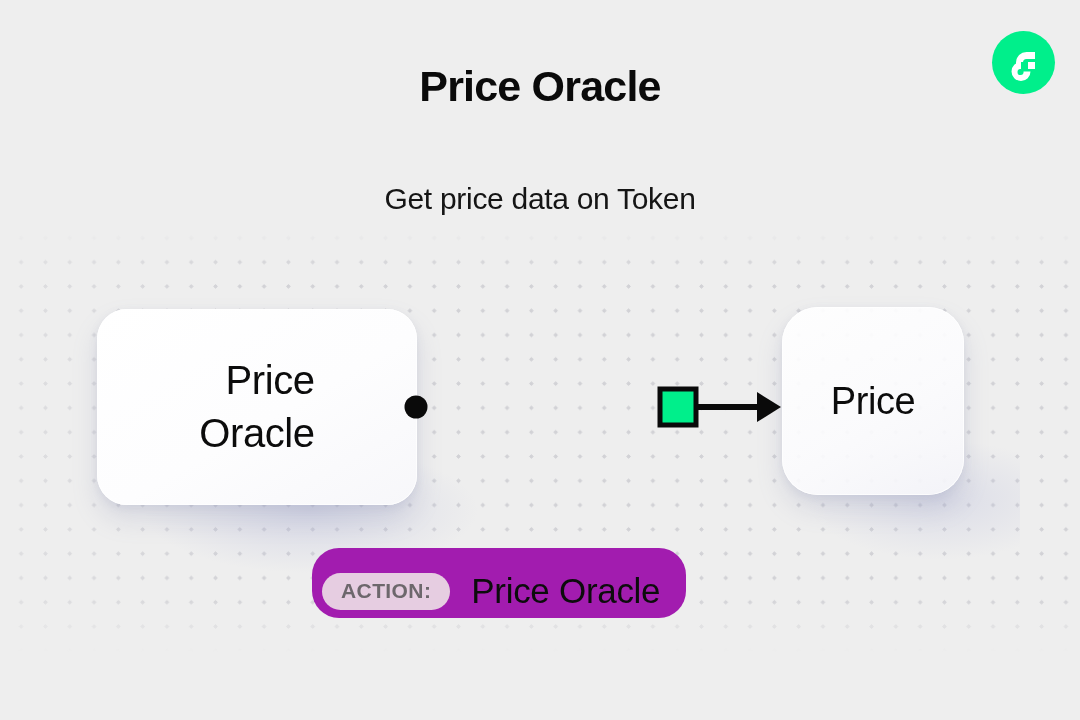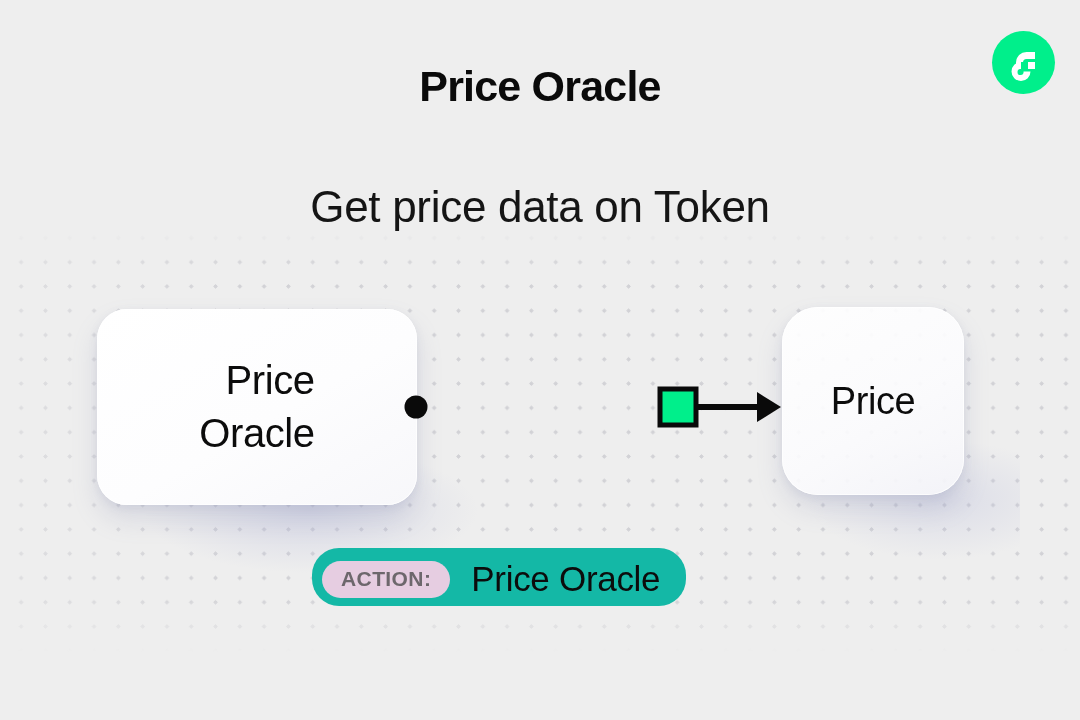--- a/index.html
+++ b/index.html
@@ -60,21 +60,21 @@
     font-weight: 700;
     letter-spacing: -0.8px;
     color: #0a0a0a;
   }
   .subtitle {
     position: absolute;
     left: 0;
     top: 182px;
     width: 1080px;
     text-align: center;
-    font-size: 44px;
+    font-size: 30px;
     font-weight: 400;
     letter-spacing: -0.3px;
     color: #151515;
   }
 
   
   .logo {
     position: absolute;
     right: 25px;
     top: 31px;
@@ -125,25 +125,25 @@
   .node-label { white-space: pre-line; text-align: right; }
 
   
   .connector { position: absolute; left: 0; top: 0; width: 1080px; height: 720px; pointer-events: none; }
 
   .action-pill {
     position: absolute;
     left: 312px;
     top: 548px;
     height: 54px;
-    background: #14b8a6;
+    background: #a21caf;
     border-radius: 27px;
     display: flex;
     align-items: center;
-    padding: 4px 26px 0 10px;
+    padding: 16px 26px 0 10px;
   }
   .action-tag {
     background: #e6cde1;
     border-radius: 20px;
     padding: 6px 19px 7px 19px;
     font-size: 21px;
     font-weight: 600;
     letter-spacing: 0.4px;
     color: #6d676c;
   }

